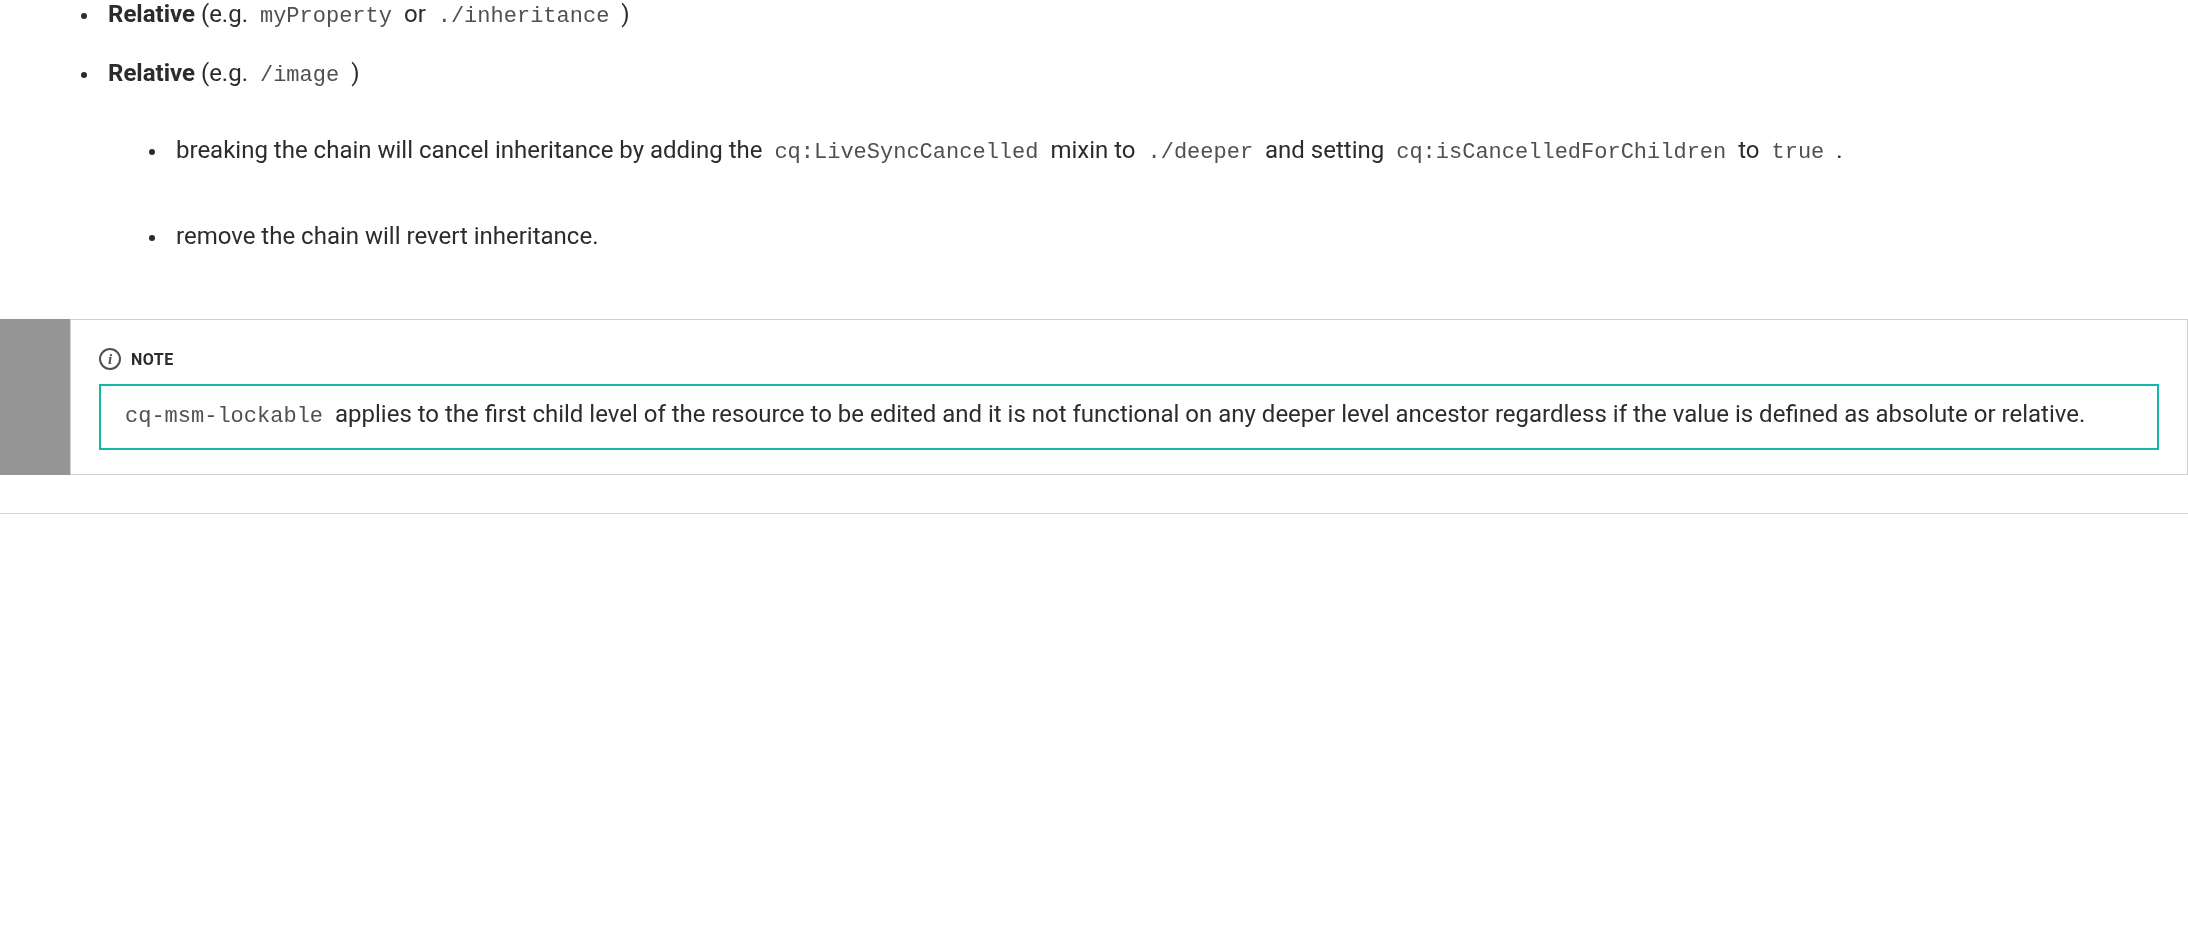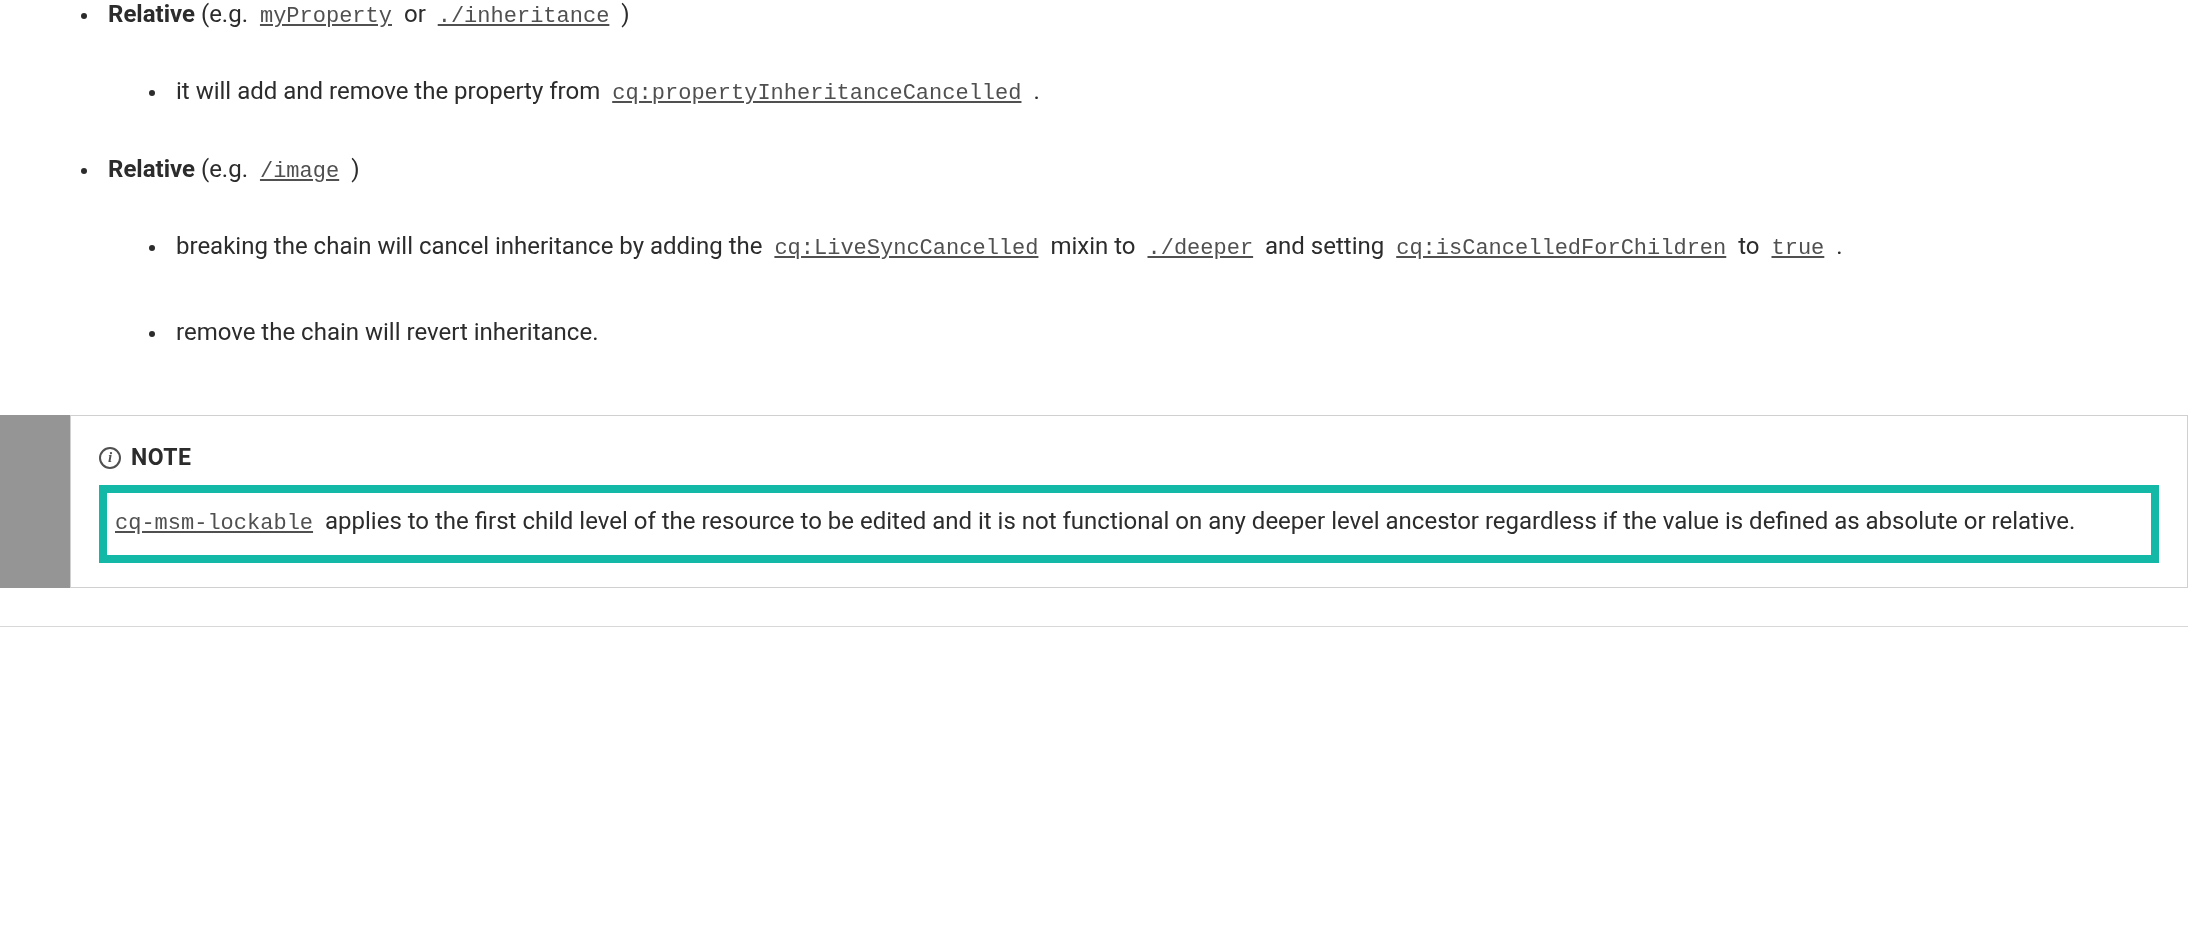--- a/index.html
+++ b/index.html
@@ -44,21 +44,20 @@
   strong {
     font-weight: 700;
     text-align: right;
   }
   code {
     font-family: "Consolas", "Monaco", "Courier New", monospace;
     font-size: 22px;
     background: transparent;
     color: #505050;
     padding: 0 6px;
-    text-decoration: underline;
   }
   .note-container {
     margin-top: 60px;
     display: flex;
     width: 100%;
   }
   .note-bar {
     width: 70px;
     background: #959595;
     flex-shrink: 0;
@@ -86,48 +85,43 @@
     font-family: Georgia, serif;
     font-size: 15px;
     font-style: italic;
     font-weight: bold;
     color: #505050;
     flex-shrink: 0;
   }
   .note-label {
     font-weight: 700;
     letter-spacing: 0.5px;
-    font-size: 23px;
+    font-size: 16px;
   }
   .note-body {
-    border: 8px solid #14b8a6;
-    padding: 8px 10px 12px 2px;
+    border: 2px solid #14b8a6;
+    padding: 8px 10px 12px 18px;
     line-height: 1.7;
     font-size: 24px;
   }
   .bottom-divider {
     margin-top: 38px;
     height: 1px;
     background: #d8d8d8;
     width: 100%;
   }
 </style>
 </head>
 <body>
 
 <div class="content">
   <ul class="outer-list">
     <li>
       <strong>Relative</strong>
       <span>(e.g. </span><code>myProperty</code><span> or </span><code>./inheritance</code><span> )</span>
-      <ul class="inner-list">
-        <li>
-          <span>it will add and remove the property from </span><code>cq:propertyInheritanceCancelled</code><span> .</span>
-        </li>
-      </ul>
     </li>
     <li>
       <strong>Relative</strong>
       <span>(e.g. </span><code>/image</code><span> )</span>
       <ul class="inner-list">
         <li>
           <span>breaking the chain will cancel inheritance by adding the </span><code>cq:LiveSyncCancelled</code><span> mixin to </span><code>./deeper</code><span> and setting </span><code>cq:isCancelledForChildren</code><span> to </span><code>true</code><span> .</span>
         </li>
         <li>
           <span>remove the chain will revert inheritance.</span>

